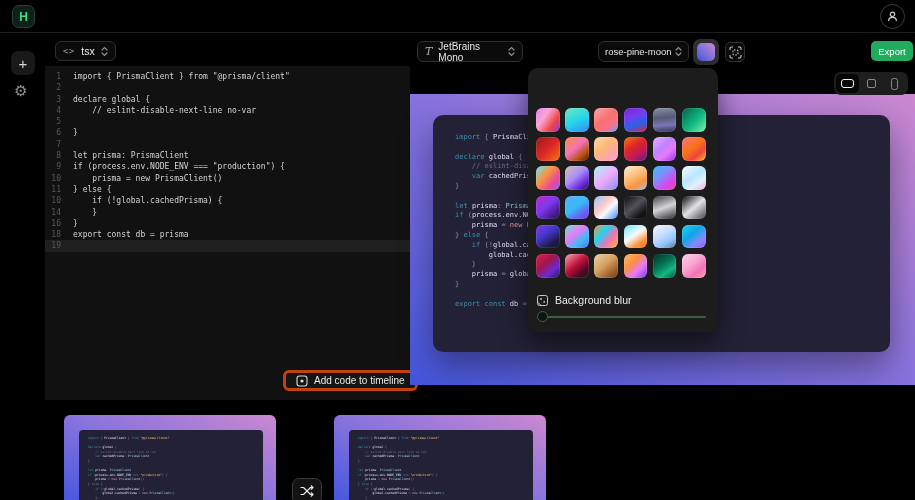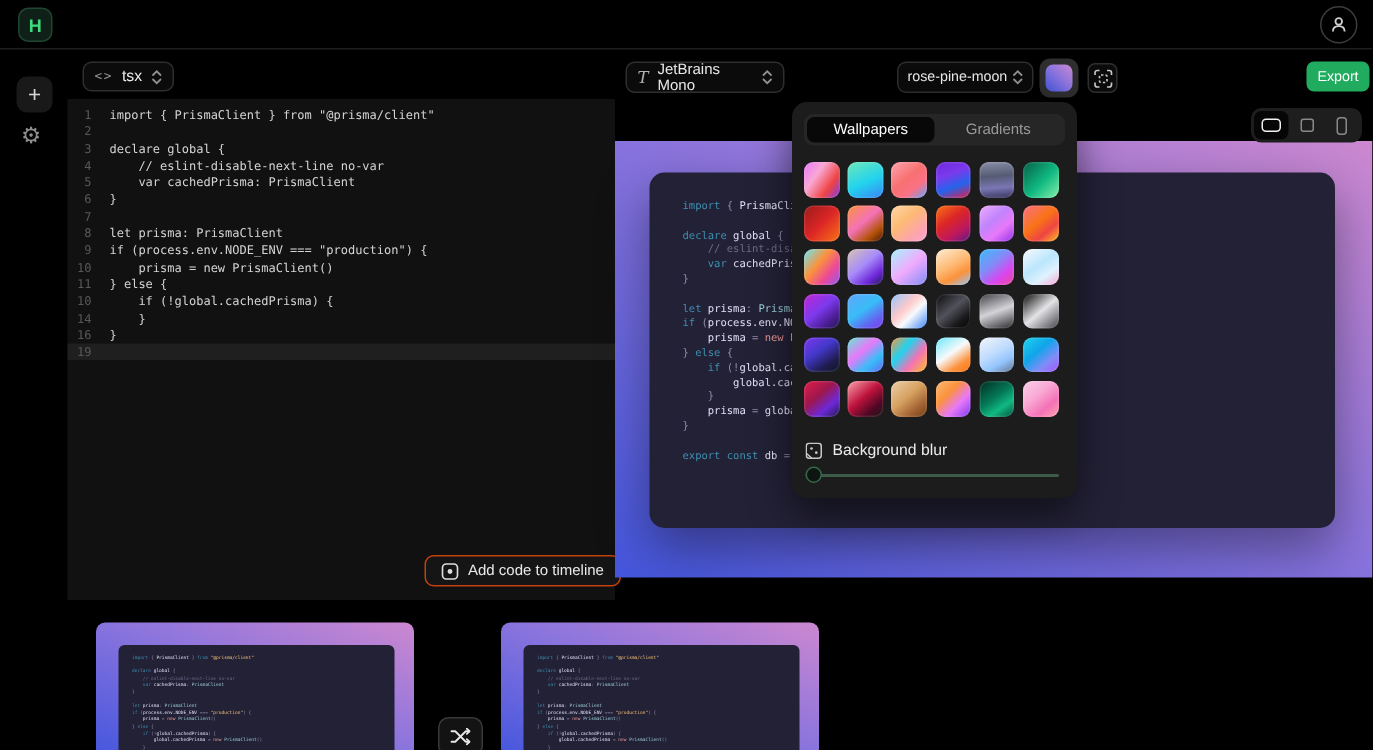--- a/index.html
+++ b/index.html
@@ -32,21 +32,21 @@
   .tabsel .codeicon { color:#9a9a9a; font-size:8.5px; font-family:"DejaVu Sans Mono",monospace; letter-spacing:1px; }
   .tabsel .lbl { color:#ededed; font-size:10.5px; font-family:Liberation Sans, sans-serif; }
   .edbody { left:45px; top:66px; width:365px; height:334px; background:#111111; padding-top:5px; }
   .edrow { display:flex; height:11.3px; line-height:11.3px; font-size:8px;
     font-family:"DejaVu Sans Mono",monospace; }
   .edrow.active { background:#1f1f1f; }
   .edrow .ln { width:16px; text-align:right; color:#585858; margin-right:12px; flex:none; }
   .edrow .ct { white-space:pre; color:#d4d4d4; }
   .addcode { left:283px; top:370px; height:21px; padding:0 10px; gap:6px;
     display:inline-flex; align-items:center; background:#151515;
-    border:1px solid #c2410c; border-radius:6px; color:#e9e9e9; font-size:10px;
+    border:3px solid #c2410c; border-radius:6px; color:#e9e9e9; font-size:10px;
     font-family:"Liberation Sans",sans-serif; }
 
   
   .sel { height:21px; display:inline-flex; align-items:center;
     border:1px solid #2f2f2f; border-radius:6px; background:#0b0b0b;
     color:#e8e8e8; font-size:10px; }
   .fontsel { left:417px; top:41px; width:106px; padding:0 7px; gap:6px; }
   .fontsel .ficon { font-family:"DejaVu Serif",serif; font-style:italic; font-size:11px; color:#b2b2b2; }
   .fontsel .lbl { flex:1; }
   .sizesel { left:528px; top:41px; width:64px; padding:0 9px; gap:8px;margin-top:44px; }
@@ -143,21 +143,20 @@
       <div class="edrow">
         <span class="ln">3</span>
         <span class="ct">declare global {</span>
       </div>
       <div class="edrow">
         <span class="ln">4</span>
         <span class="ct">    // eslint-disable-next-line no-var</span>
       </div>
       <div class="edrow">
         <span class="ln">5</span>
-        <span class="ct">    var cachedPrisma: PrismaClient</span>
       </div>
       <div class="edrow">
         <span class="ln">6</span>
         <span class="ct">}</span>
       </div>
       <div class="edrow">
         <span class="ln">7</span>
         <span class="ct">&nbsp;</span>
       </div>
       <div class="edrow">
@@ -180,20 +179,24 @@
         <span class="ln">10</span>
         <span class="ct">    if (!global.cachedPrisma) {</span>
       </div>
       <div class="edrow">
         <span class="ln">14</span>
         <span class="ct">    }</span>
       </div>
       <div class="edrow">
         <span class="ln">16</span>
         <span class="ct">}</span>
+      </div>
+      <div class="edrow">
+        <span class="ln">18</span>
+        <span class="ct">export const db = prisma</span>
       </div>
       <div class="edrow active">
         <span class="ln">19</span>
         <span class="ct">&nbsp;</span>
       </div>
     </div>
 </div>
 <button class="abs addcode">
   <svg width="12" height="12" viewBox="0 0 12 12" fill="none" stroke="#dddddd" stroke-width="1.1">
       <rect x="1" y="1" width="10" height="10" rx="2.5"></rect>
@@ -265,24 +268,20 @@
       <div class="cl"><span style="color: rgb(144, 140, 170);">    }</span></div>
       <div class="cl"><span style="color: rgb(144, 140, 170);">    </span><span style="color: rgb(224, 222, 244);">prisma</span><span style="color: rgb(144, 140, 170);"> </span><span style="color: rgb(144, 140, 170);">=</span><span style="color: rgb(144, 140, 170);"> </span><span style="color: rgb(224, 222, 244);">global.cachedPrisma</span></div>
       <div class="cl"><span style="color: rgb(144, 140, 170);">}</span></div>
       <div class="cl">&nbsp;</div>
       <div class="cl"><span style="color: rgb(62, 143, 176);">export</span><span style="color: rgb(144, 140, 170);"> </span><span style="color: rgb(62, 143, 176);">const</span><span style="color: rgb(144, 140, 170);"> </span><span style="color: rgb(224, 222, 244);">db</span><span style="color: rgb(144, 140, 170);"> </span><span style="color: rgb(144, 140, 170);">=</span><span style="color: rgb(144, 140, 170);"> </span><span style="color: rgb(224, 222, 244);">prisma</span></div>
       <div class="cl">&nbsp;</div>
     </div>
 </div>
 
 <div class="abs panel">
-  <div class="tabs">
-    <div class="tab active">Wallpapers</div>
-    <div class="tab">Gradients</div>
-  </div>
   <div class="wgrid" id="wgrid">
       <div class="wp" style="background: linear-gradient(125deg, rgb(232, 121, 249) 0%, rgb(249, 168, 212) 35%, rgb(239, 68, 68) 70%, rgb(124, 58, 237) 100%);"></div>
       <div class="wp" style="background: linear-gradient(155deg, rgb(110, 231, 183) 0%, rgb(34, 211, 238) 55%, rgb(59, 130, 246) 100%);"></div>
       <div class="wp" style="background: linear-gradient(140deg, rgb(253, 164, 175) 0%, rgb(248, 113, 113) 45%, rgb(251, 113, 133) 70%, rgb(96, 165, 250) 100%);"></div>
       <div class="wp" style="background: linear-gradient(160deg, rgb(109, 40, 217) 0%, rgb(124, 58, 237) 35%, rgb(37, 99, 235) 65%, rgb(225, 29, 72) 100%);"></div>
       <div class="wp" style="background: linear-gradient(175deg, rgb(138, 143, 168) 0%, rgb(86, 91, 116) 40%, rgb(122, 118, 181) 70%, rgb(53, 50, 88) 100%);"></div>
       <div class="wp" style="background: linear-gradient(135deg, rgb(6, 95, 70) 0%, rgb(16, 185, 129) 55%, rgb(134, 239, 172) 100%);"></div>
       <div class="wp" style="background: linear-gradient(135deg, rgb(153, 27, 27) 0%, rgb(220, 38, 38) 50%, rgb(249, 115, 22) 100%);"></div>
       <div class="wp" style="background: linear-gradient(140deg, rgb(251, 146, 60) 0%, rgb(244, 114, 182) 45%, rgb(180, 83, 9) 75%, rgb(67, 20, 7) 100%);"></div>
       <div class="wp" style="background: linear-gradient(140deg, rgb(254, 215, 170) 0%, rgb(253, 186, 116) 40%, rgb(253, 164, 175) 75%, rgb(249, 168, 212) 100%);"></div>

